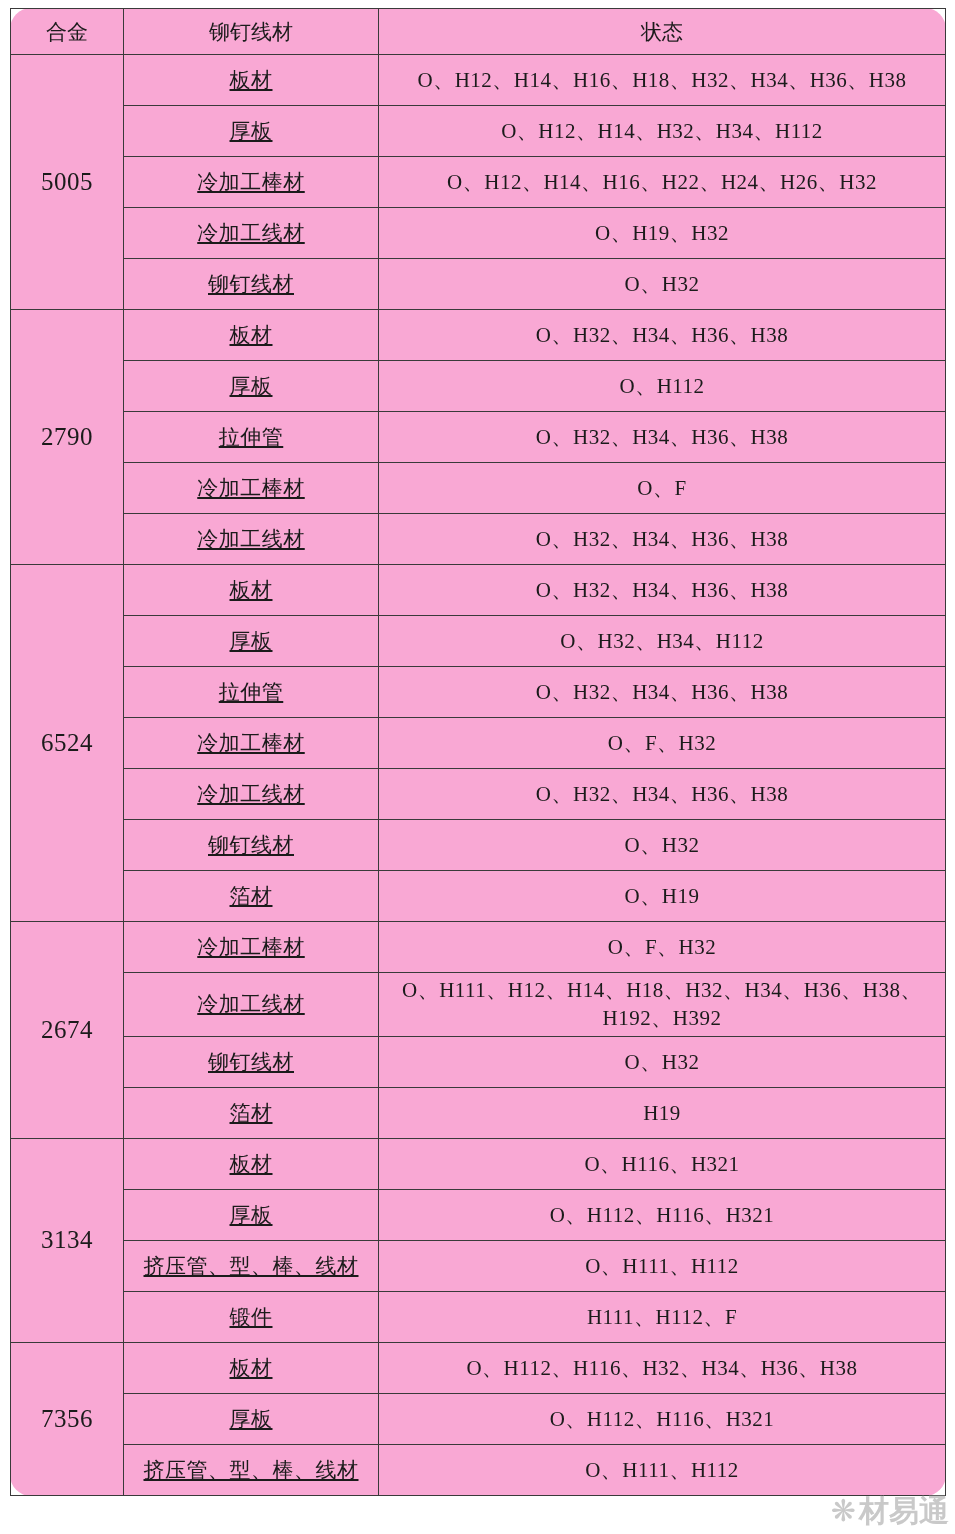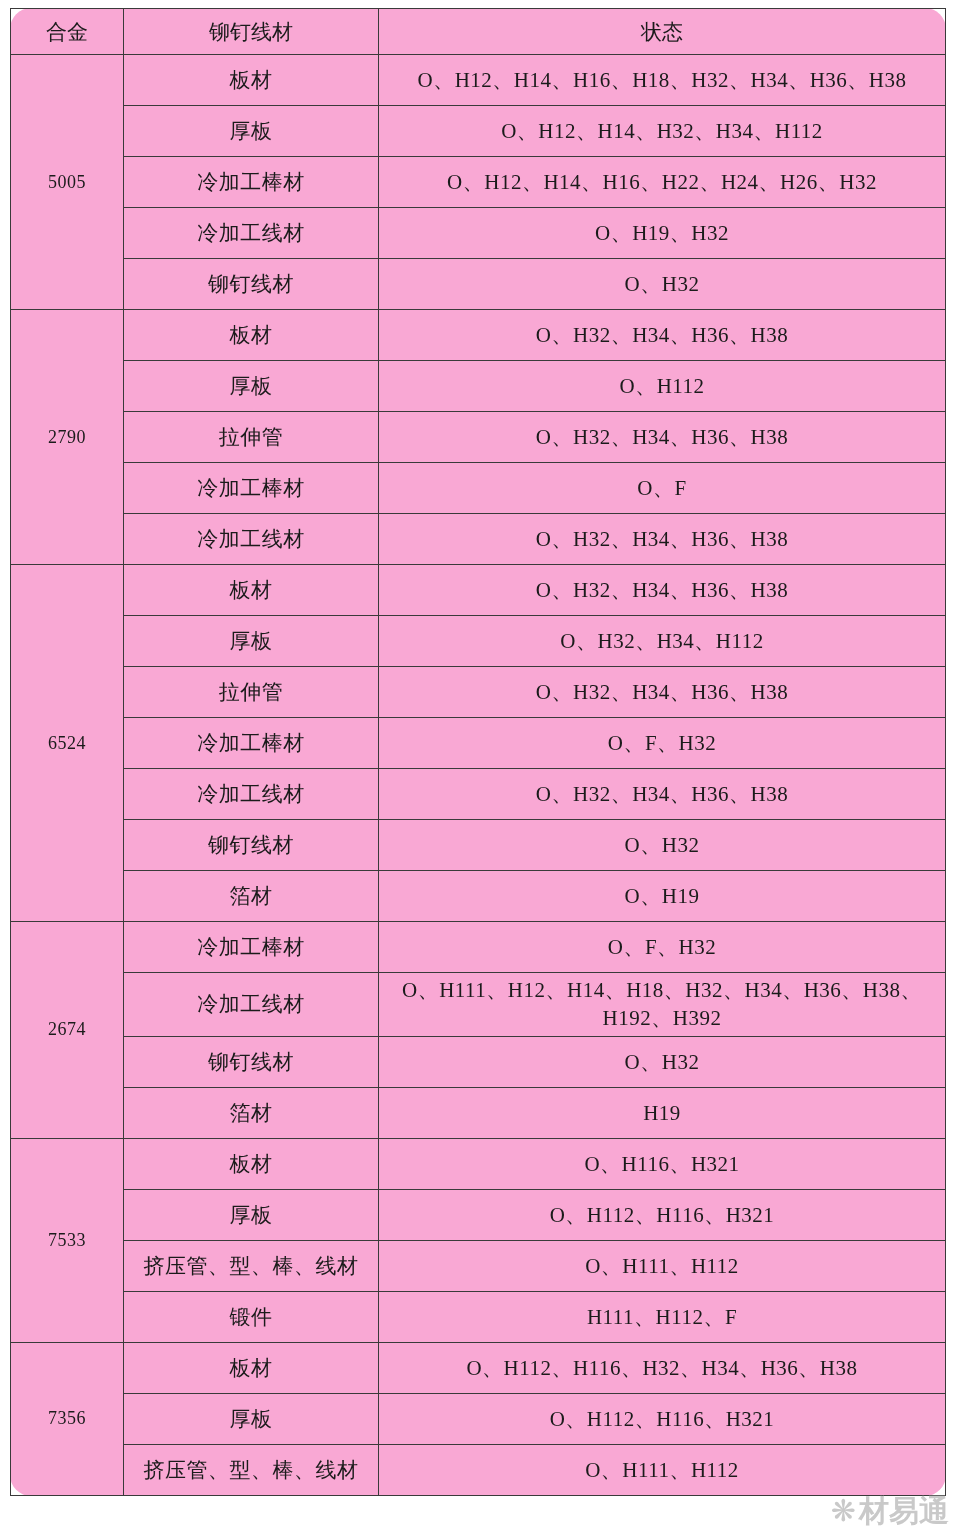--- a/index.html
+++ b/index.html
@@ -24,23 +24,23 @@
   col.c-temper  { width: 567px; }
   th, td {
     border: 1px solid #3a3a3a;
     text-align: center;
     vertical-align: middle;
     padding: 3px 6px;
     font-weight: normal;
   }
   thead th { height: 46px; font-size: 21px; }
   tbody td { height: 51px; font-size: 21px; }
-  td.alloy-cell  { font-size: 18px; letter-spacing: 0.5px; }
+  td.alloy-cell  { font-size: 25px; letter-spacing: 0.5px; }
   td.temper-cell { letter-spacing: 0.5px; line-height: 1.35; }
-  td.variety-cell { letter-spacing: 0.5px; }
+  td.variety-cell { letter-spacing: 0.5px; text-decoration: underline; }
   .watermark {
     position: absolute;
     right: 6px;
     bottom: 2px;
     display: flex;
     align-items: center;
     gap: 3px;
     color: #c9c9c9;
     font-family: "Liberation Sans", "DejaVu Sans", sans-serif;
     font-size: 30px;
@@ -153,21 +153,21 @@
       </tr>
       <tr>
         <td class="variety-cell">铆钉线材</td>
         <td class="temper-cell">O、H32</td>
       </tr>
       <tr>
         <td class="variety-cell">箔材</td>
         <td class="temper-cell">H19</td>
       </tr>
       <tr>
-        <td class="alloy-cell" rowspan="4">7533</td>
+        <td class="alloy-cell" rowspan="4">3134</td>
         <td class="variety-cell">板材</td>
         <td class="temper-cell">O、H116、H321</td>
       </tr>
       <tr>
         <td class="variety-cell">厚板</td>
         <td class="temper-cell">O、H112、H116、H321</td>
       </tr>
       <tr>
         <td class="variety-cell">挤压管、型、棒、线材</td>
         <td class="temper-cell">O、H111、H112</td>

